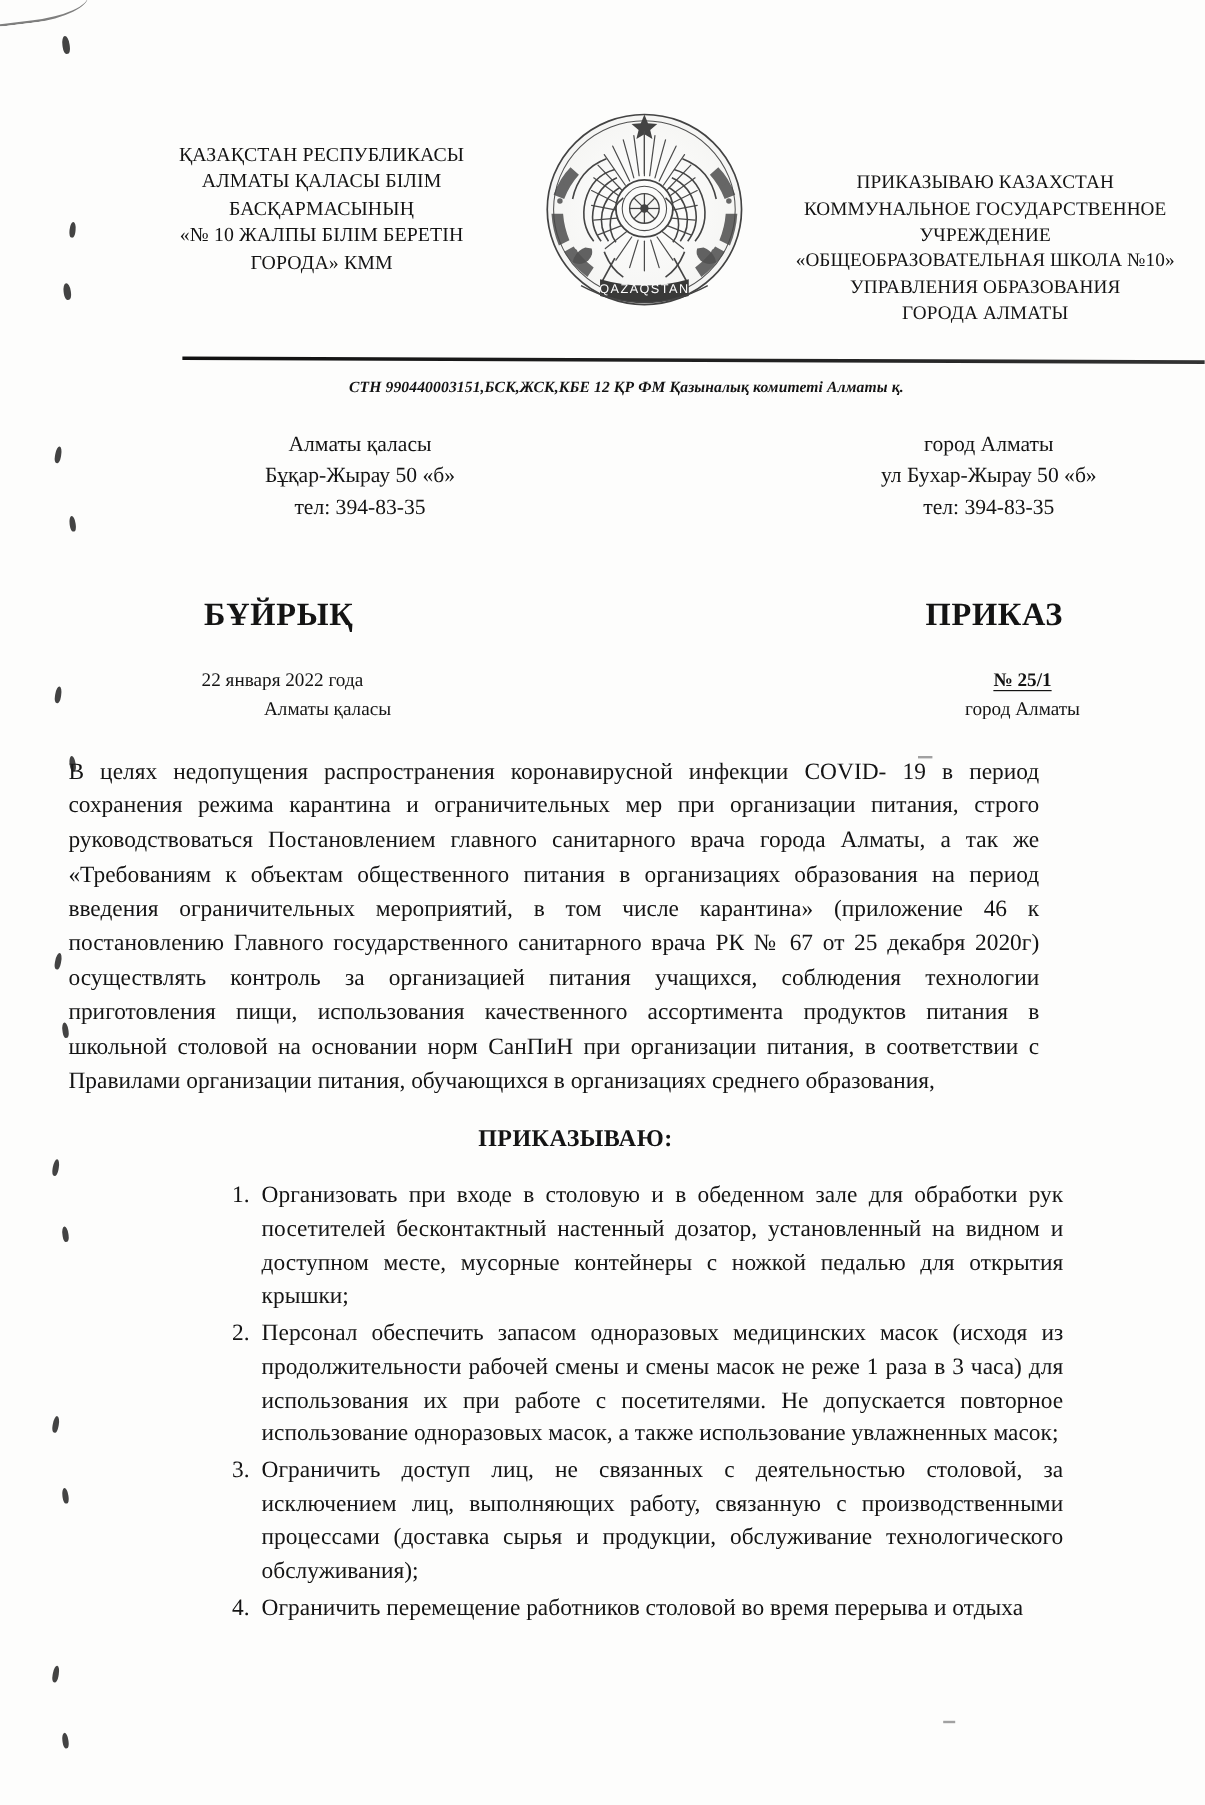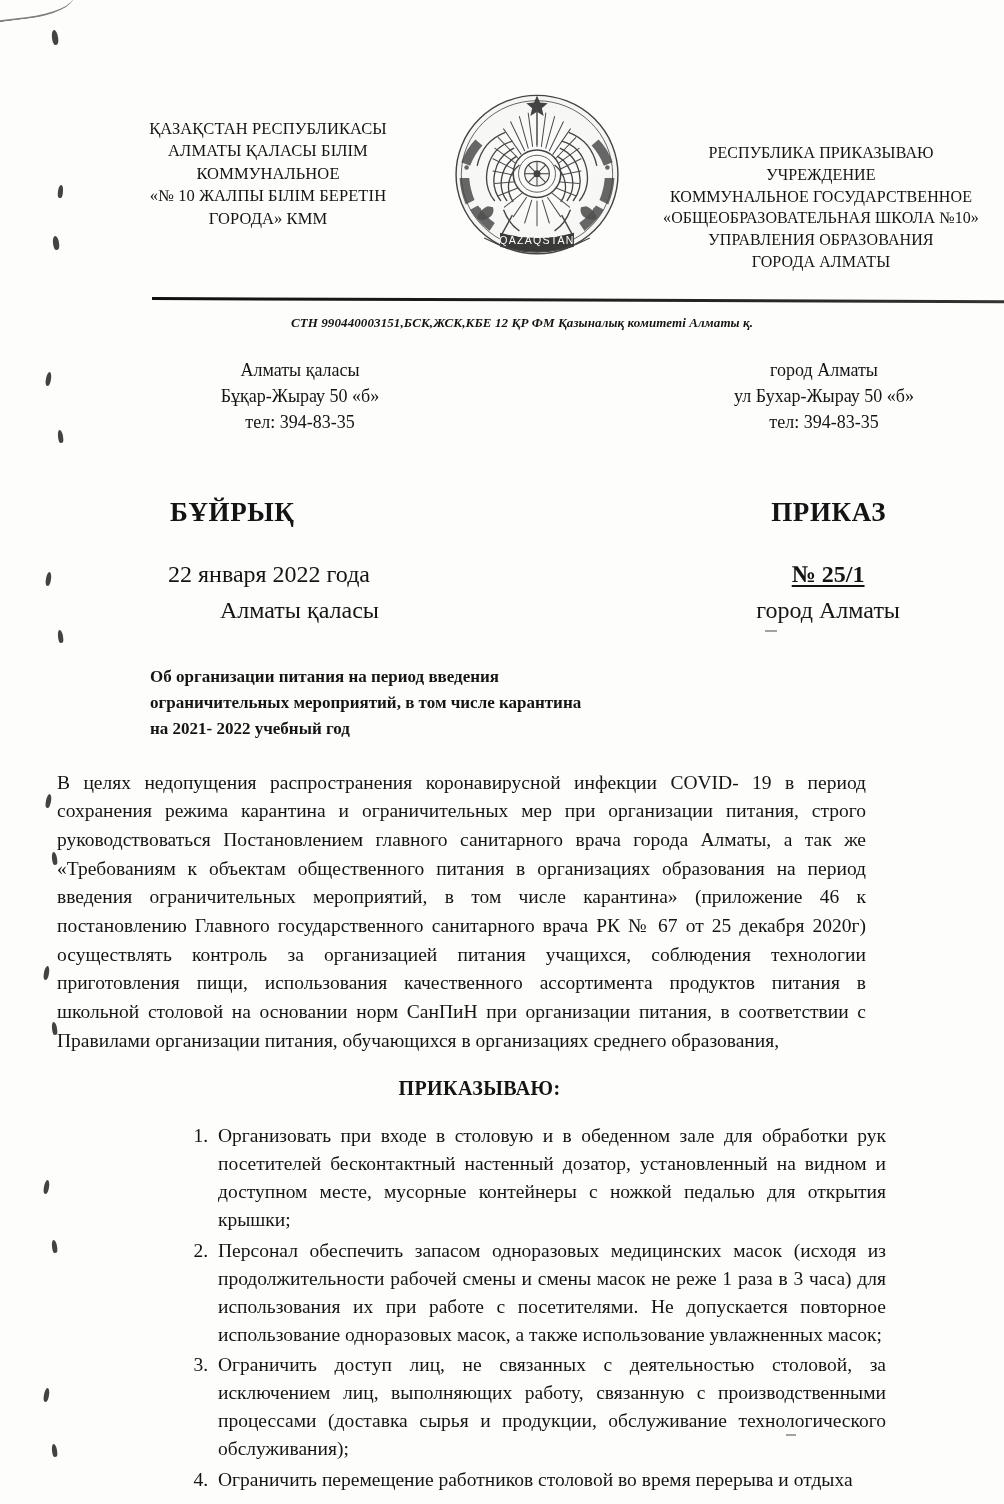--- a/index.html
+++ b/index.html
@@ -144,21 +144,21 @@
     letter-spacing: .6px;
   }
   .order-title.right { margin-right: 58px; }
 
   
   .date-number {
     display: flex;
     justify-content: space-between;
     padding: 28px 52px 0 168px;
   }
-  .dn-left, .dn-right { font-size: 24px; line-height: 1.5; }
+  .dn-left, .dn-right { font-size: 16px; line-height: 1.5; }
   .dn-left { text-align: left; }
   .dn-right { text-align: center; margin-right: 52px; }
   .dn-line { display: block; }
   .dn-left .dn-line.city { padding-left: 52px; }
   .dn-right .dn-line.num {
     font-weight: bold;
     text-decoration: underline;
     text-underline-offset: 3px;
   }
 
@@ -243,21 +243,21 @@
   <div class="faint-dash" style="left:786px; top:1434px; width:10px;"></div>
 </div>
 
 <div class="page">
 
   <header class="letterhead">
 
     <div class="lh-block left">
       <span class="lh-line">ҚАЗАҚСТАН РЕСПУБЛИКАСЫ</span>
       <span class="lh-line">АЛМАТЫ ҚАЛАСЫ БІЛІМ</span>
-      <span class="lh-line">КОММУНАЛЬНОЕ</span>
+      <span class="lh-line">БАСҚАРМАСЫНЫҢ</span>
       <span class="lh-line">«№ 10 ЖАЛПЫ БІЛІМ БЕРЕТІН</span>
       <span class="lh-line">ГОРОДА» КММ</span>
     </div>
 
     <div class="emblem">
       <svg viewBox="0 0 200 210" xmlns="http://www.w3.org/2000/svg">
         <defs>
           <radialGradient id="seal" cx="50%" cy="48%" r="54%">
             <stop offset="0%" stop-color="#ffffff"></stop>
             <stop offset="100%" stop-color="#f4f4f2"></stop>
@@ -360,23 +360,23 @@
         </g>
 
         <path d="M58 166 q42 12 84 0 l0 16 q-42 12 -84 0z" fill="#1e1e1e"></path>
         <text x="100" y="179" text-anchor="middle" font-family="'Liberation Sans', sans-serif" font-size="12" letter-spacing="1.4" fill="#ffffff">QAZAQSTAN</text>
 
         <path d="M40 172 q60 32 120 0" fill="none" stroke="#2b2b2b" stroke-width="1.4"></path>
       </svg>
     </div>
 
     <div class="lh-block right">
-      <span class="lh-line">РЕСПУБЛИКА ПРИКАЗЫВАЮ</span>
+      <span class="lh-line">ПРИКАЗЫВАЮ КАЗАХСТАН</span>
+      <span class="lh-line">КОММУНАЛЬНОЕ ГОСУДАРСТВЕННОЕ</span>
       <span class="lh-line">УЧРЕЖДЕНИЕ</span>
-      <span class="lh-line">КОММУНАЛЬНОЕ ГОСУДАРСТВЕННОЕ</span>
       <span class="lh-line">«ОБЩЕОБРАЗОВАТЕЛЬНАЯ ШКОЛА №10»</span>
       <span class="lh-line">УПРАВЛЕНИЯ ОБРАЗОВАНИЯ</span>
       <span class="lh-line">ГОРОДА АЛМАТЫ</span>
     </div>
   </header>
 
   <div class="divider-wrap">
     <div class="divider"></div>
   </div>
 
@@ -404,25 +404,20 @@
     <div class="dn-left">
       <span class="dn-line date">22 января 2022 года</span>
       <span class="dn-line city">Алматы қаласы</span>
     </div>
     <div class="dn-right">
       <span class="dn-line num">№ 25/1</span>
       <span class="dn-line">город Алматы</span>
     </div>
   </section>
 
-  <section class="subject">
-    <span class="s-line">Об организации питания на период введения</span>
-    <span class="s-line">ограничительных мероприятий, в том числе карантина</span>
-    <span class="s-line">на   2021- 2022 учебный год</span>
-  </section>
 
   <section class="body-text">В целях недопущения распространения коронавирусной инфекции COVID- 19 в период сохранения режима карантина и ограничительных мер при организации питания, строго руководствоваться Постановлением главного санитарного врача города Алматы, а так же «Требованиям к объектам общественного питания в организациях образования на период введения ограничительных мероприятий, в том числе карантина» (приложение 46 к постановлению Главного государственного санитарного врача РК № 67 от 25 декабря 2020г)    осуществлять контроль за организацией питания учащихся, соблюдения технологии приготовления пищи, использования качественного ассортимента продуктов питания в школьной столовой на основании норм СанПиН при организации питания, в соответствии с Правилами организации питания, обучающихся в организациях среднего образования,</section>
 
   <div class="command-heading">ПРИКАЗЫВАЮ:</div>
 
   <ol class="items">
     <li>Организовать при входе в столовую и в обеденном зале для обработки рук посетителей бесконтактный настенный дозатор, установленный на видном и доступном месте, мусорные контейнеры с ножкой педалью для открытия крышки;</li>
     <li>Персонал обеспечить запасом одноразовых медицинских масок (исходя из продолжительности рабочей смены и смены масок не реже 1 раза в 3 часа) для использования их при работе с посетителями. Не допускается повторное использование одноразовых масок, а также использование увлажненных масок;</li>
     <li>Ограничить доступ лиц, не связанных с деятельностью столовой, за исключением лиц, выполняющих работу, связанную с производственными процессами (доставка сырья и продукции, обслуживание технологического обслуживания);</li>
     <li class="no-justify">Ограничить перемещение работников столовой во время перерыва и отдыха</li>

